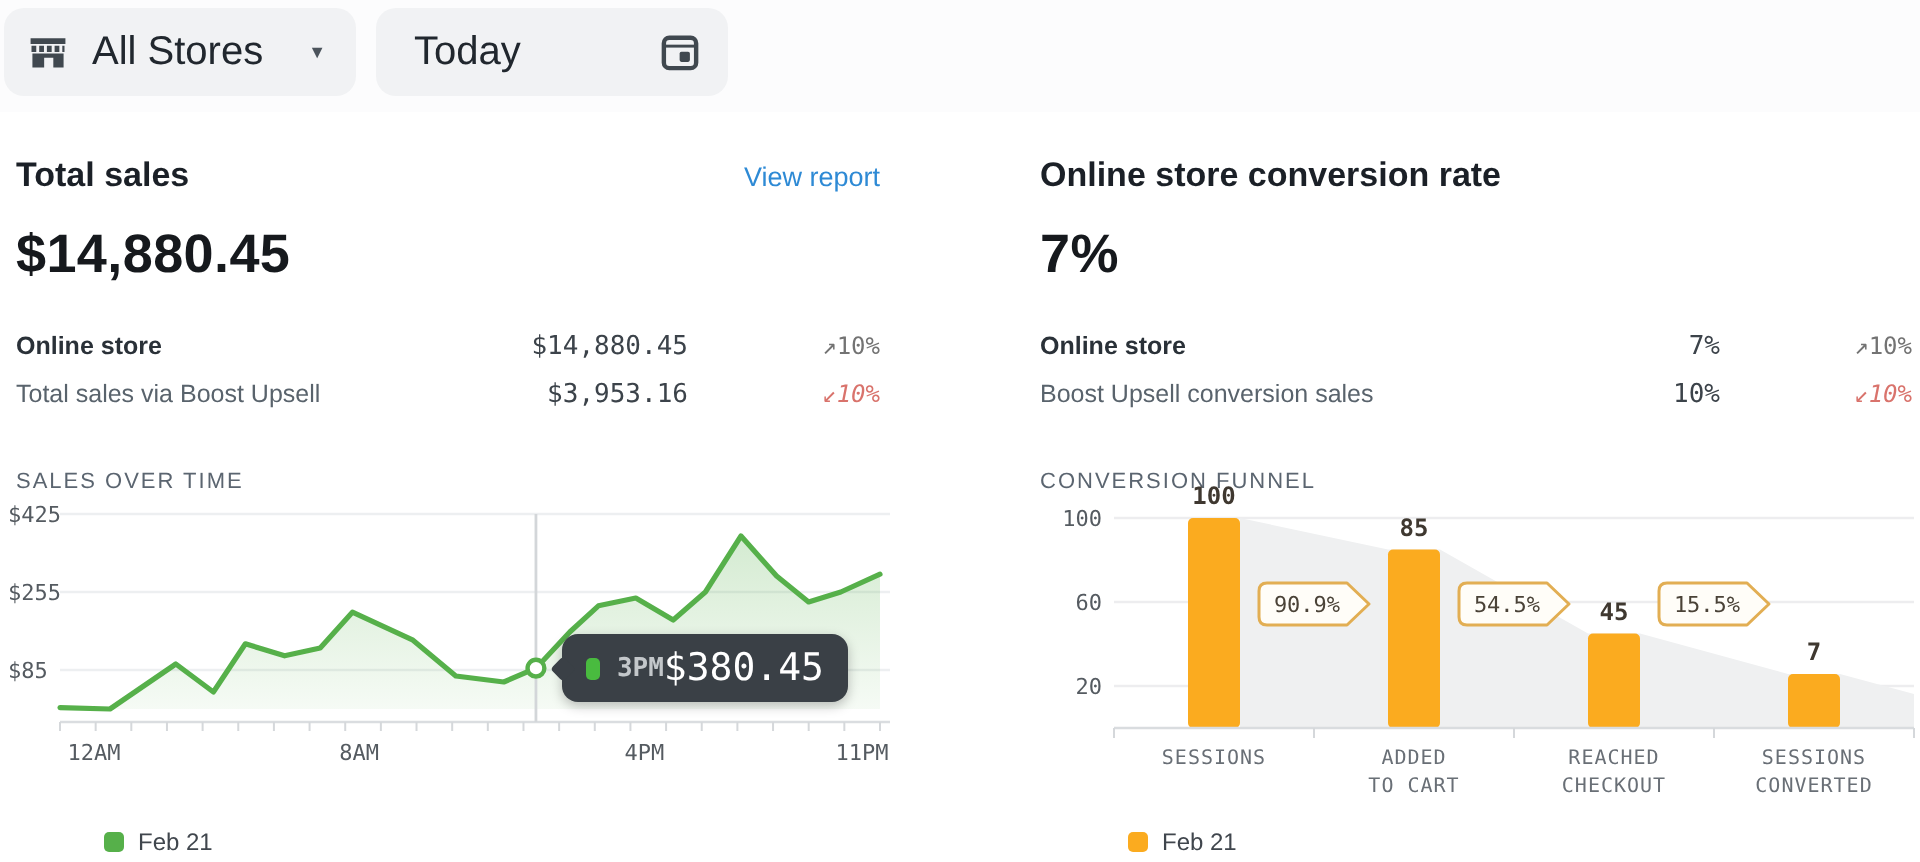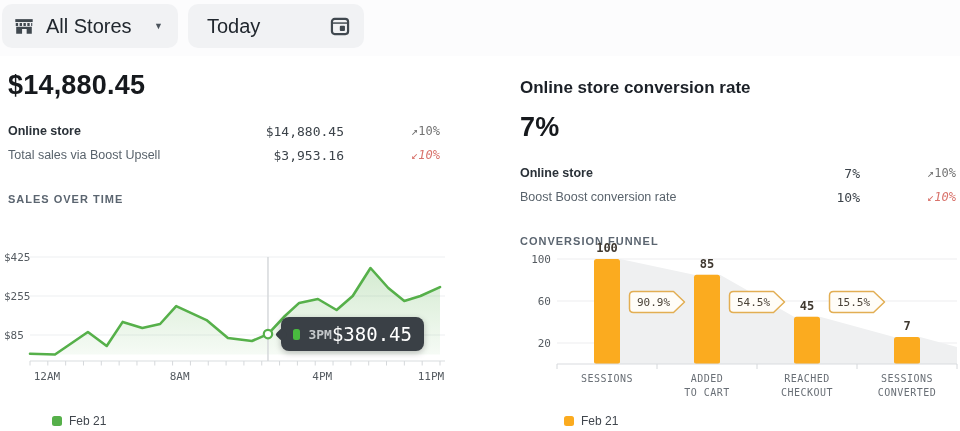--- a/index.html
+++ b/index.html
@@ -27,21 +27,21 @@
   .view-report { font-size:13.5px; color:#2e8ad5; cursor:pointer; text-decoration:none; }
   .big-value { font-size:27px; font-weight:700; color:#16191d; margin-top:14px; letter-spacing:0.2px; }
   .rows { margin-top:18px; }
   .mrow { display:flex; align-items:center; height:24px; font-size:12.5px;gap:48px; }
   .mrow .lbl { flex:1; color:#59636c; }
   .mrow.first .lbl { font-weight:700; color:#2a3138; }
   .mrow .val { font-size:13px; color:#3c434a; text-align:right; }
   .mrow .chg { width:48px; text-align:right; font-size:12px; }
   .chg.up   { color:#737373; }
   .chg.down { color:#d9736c;font-style:italic; }
-  .section-title { margin-top:26px; font-size:11px; font-weight:700; letter-spacing:1px;
+  .section-title { margin-top:26px; font-size:11px; font-weight:400; letter-spacing:1px;
     color:#5b6570; }
 
   
   svg.chart { position:absolute; }
   #sales-svg  { left:0;   top:240px; }
   #funnel-svg { left:500px; top:240px; }
 
   
   .tooltip { position:absolute; left:281px; top:317px; width:143px; height:34px;
     background:#3a4046; border-radius:8px; display:flex; align-items:center;
@@ -82,20 +82,24 @@
       <svg width="22" height="22" viewBox="0 0 24 24">
         <rect x="3.2" y="4.2" width="17.6" height="16.6" rx="3" fill="none" stroke="#40484f" stroke-width="2.4"></rect>
         <path d="M4 8.8h16" stroke="#40484f" stroke-width="1.6"></path>
         <rect x="11.8" y="11.8" width="5.6" height="5.6" rx="1" fill="#40484f"></rect>
       </svg>
     </span>
   </div>
 </div>
 
 <div class="card left">
+  <div class="card-head">
+    <span class="card-title">Total sales</span>
+    <a class="view-report">View report</a>
+  </div>
   <div class="big-value">$14,880.45</div>
   <div class="rows">
     <div class="mrow first">
       <span class="lbl">Online store</span>
       <span class="val mono">$14,880.45</span>
       <span class="chg up mono"><span>↗</span><span>10%</span></span>
     </div>
     <div class="mrow">
       <span class="lbl">Total sales via Boost Upsell</span>
       <span class="val mono">$3,953.16</span>
@@ -110,21 +114,21 @@
     <span class="card-title">Online store conversion rate</span>
   </div>
   <div class="big-value">7%</div>
   <div class="rows">
     <div class="mrow first">
       <span class="lbl">Online store</span>
       <span class="val mono">7%</span>
       <span class="chg up mono"><span>↗</span><span>10%</span></span>
     </div>
     <div class="mrow">
-      <span class="lbl">Boost Boost conversion rate</span>
+      <span class="lbl">Boost Upsell conversion sales</span>
       <span class="val mono">10%</span>
       <span class="chg down mono"><span>↙</span><span>10%</span></span>
     </div>
   </div>
   <div class="section-title">CONVERSION FUNNEL</div>
 </div>
 
 <svg id="sales-svg" class="chart" width="460" height="160" viewBox="0 240 460 160">
     <defs>
       <linearGradient id="ag" gradientUnits="userSpaceOnUse" x1="0" y1="257" x2="0" y2="361">

